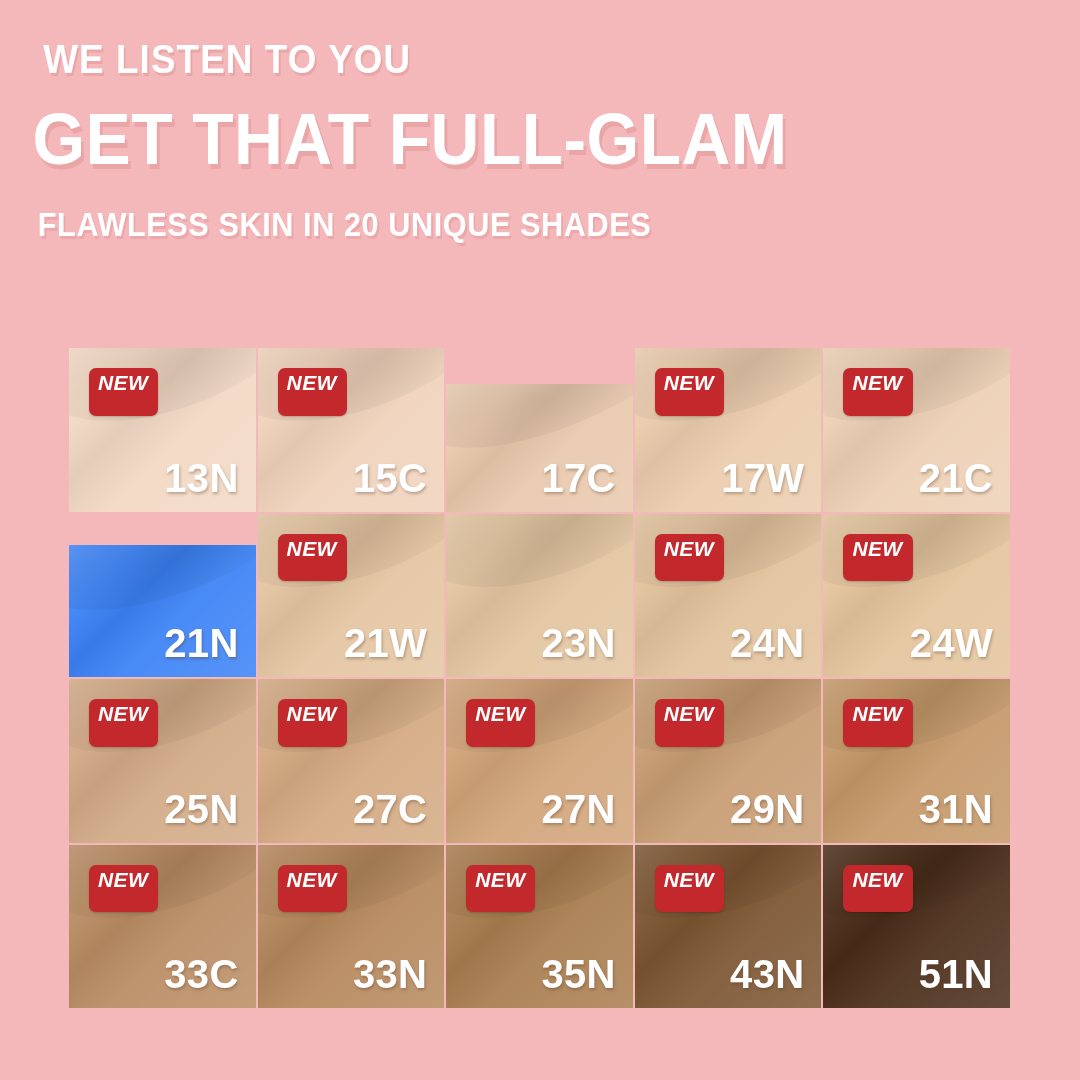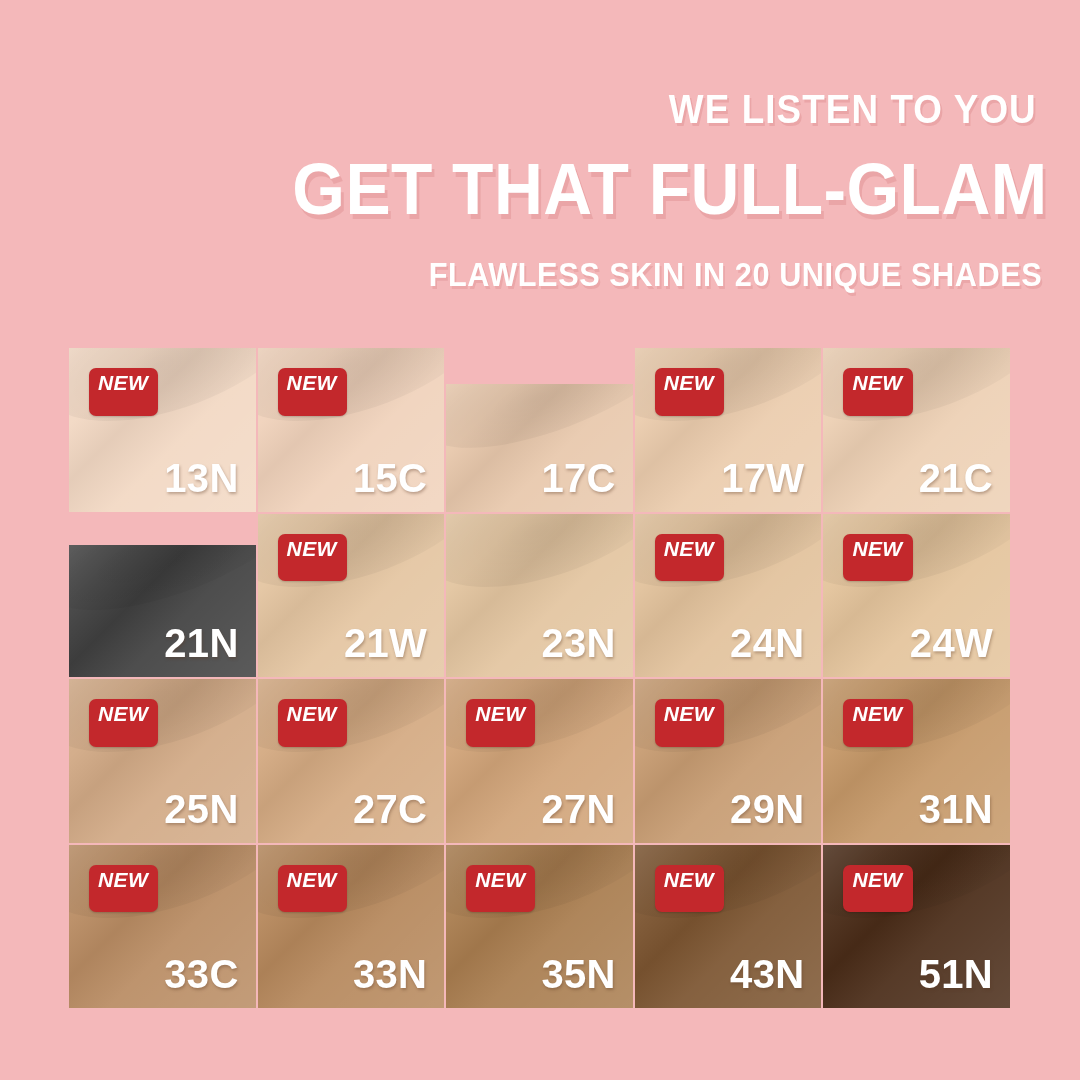--- a/index.html
+++ b/index.html
@@ -5,21 +5,21 @@
   * { margin:0; padding:0; box-sizing:border-box; }
   html,body { width:1080px; height:1080px; }
   body {
     background:#F4B8BA;
     font-family:"Liberation Sans", sans-serif;
     overflow:hidden;
     position:relative;
   }
 
   
-  #header { width:1080px; padding-top:88px; text-align:right; }
+  #header { width:1080px; padding-top:38px; text-align:left; }
 
   .eyebrow {
     font-size:40px;
     font-weight:bold;
     letter-spacing:1.2px;
     color:#FFFFFF;
     line-height:1.05;
     text-shadow:2px 3px 0 rgba(226,150,152,0.55);
     transform:scaleX(0.92);
   }
@@ -145,21 +145,21 @@
       <span class="shade-code">17C</span>
     </div>
     <div class="swatch" style="background: rgb(235, 204, 173);">
       <span class="badge">NEW</span>
       <span class="shade-code">17W</span>
     </div>
     <div class="swatch" style="background: rgb(237, 208, 180);">
       <span class="badge">NEW</span>
       <span class="shade-code">21C</span>
     </div>
-    <div class="swatch" style="background: #404040; margin-top: 31px;">
+    <div class="swatch" style="background: #3b82f6; margin-top: 31px;">
       <span class="shade-code">21N</span>
     </div>
     <div class="swatch" style="background: rgb(228, 197, 161);">
       <span class="badge">NEW</span>
       <span class="shade-code">21W</span>
     </div>
     <div class="swatch" style="background: rgb(227, 197, 160);">
       <span class="shade-code">23N</span>
     </div>
     <div class="swatch" style="background: rgb(226, 194, 156);">

